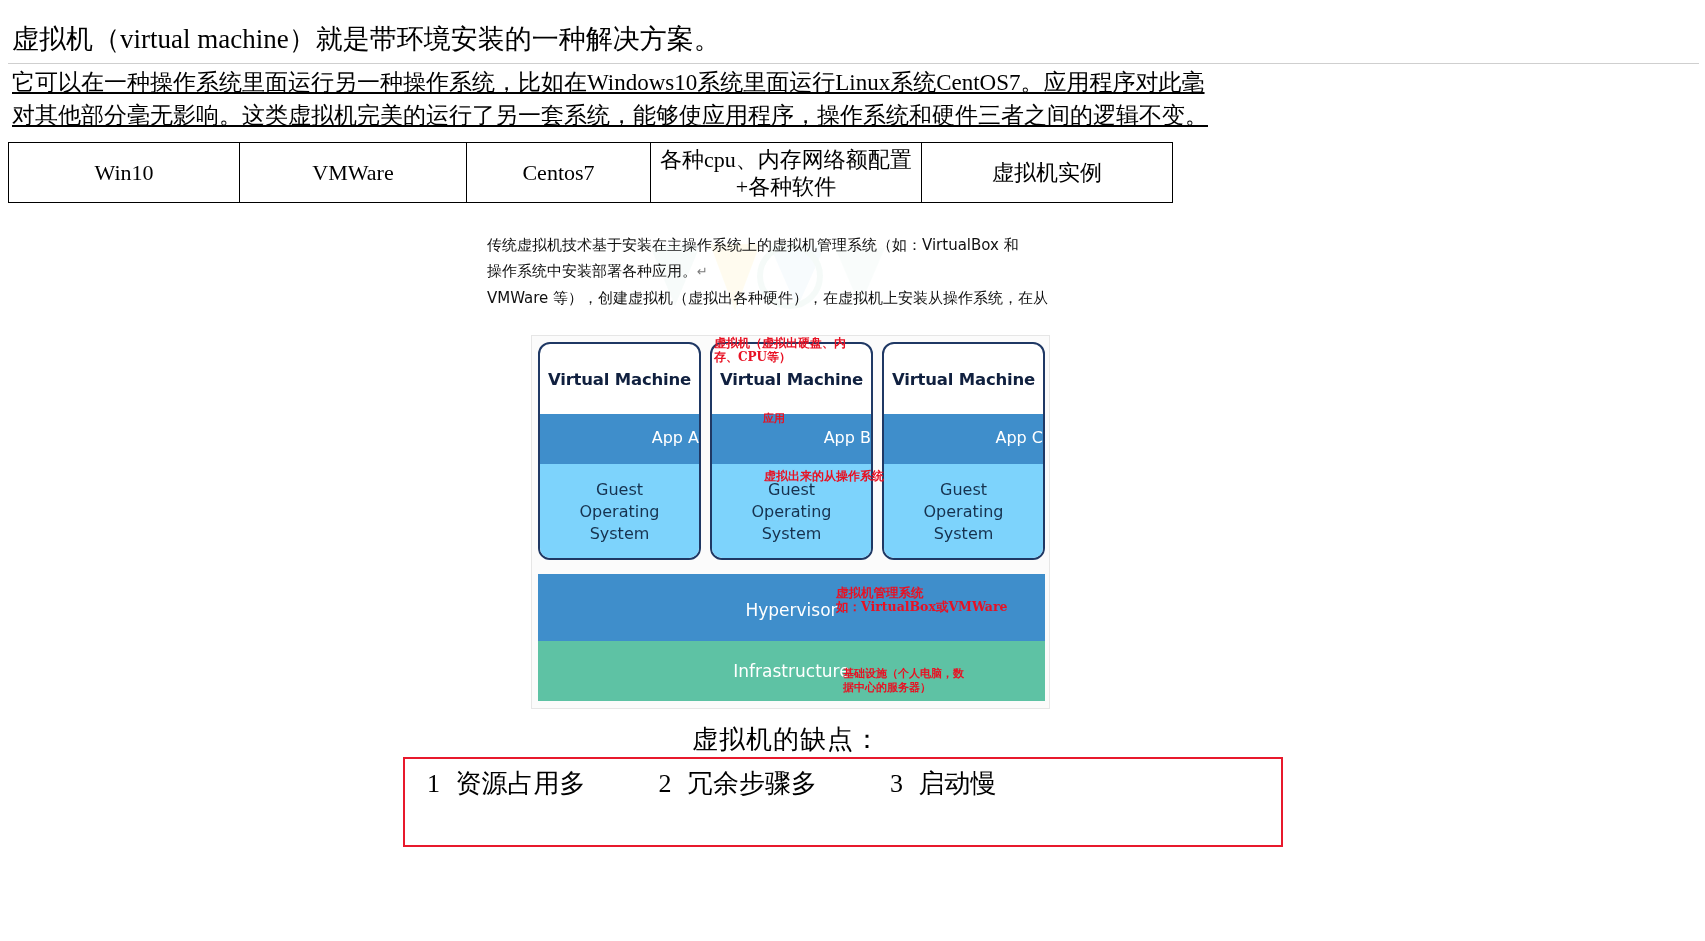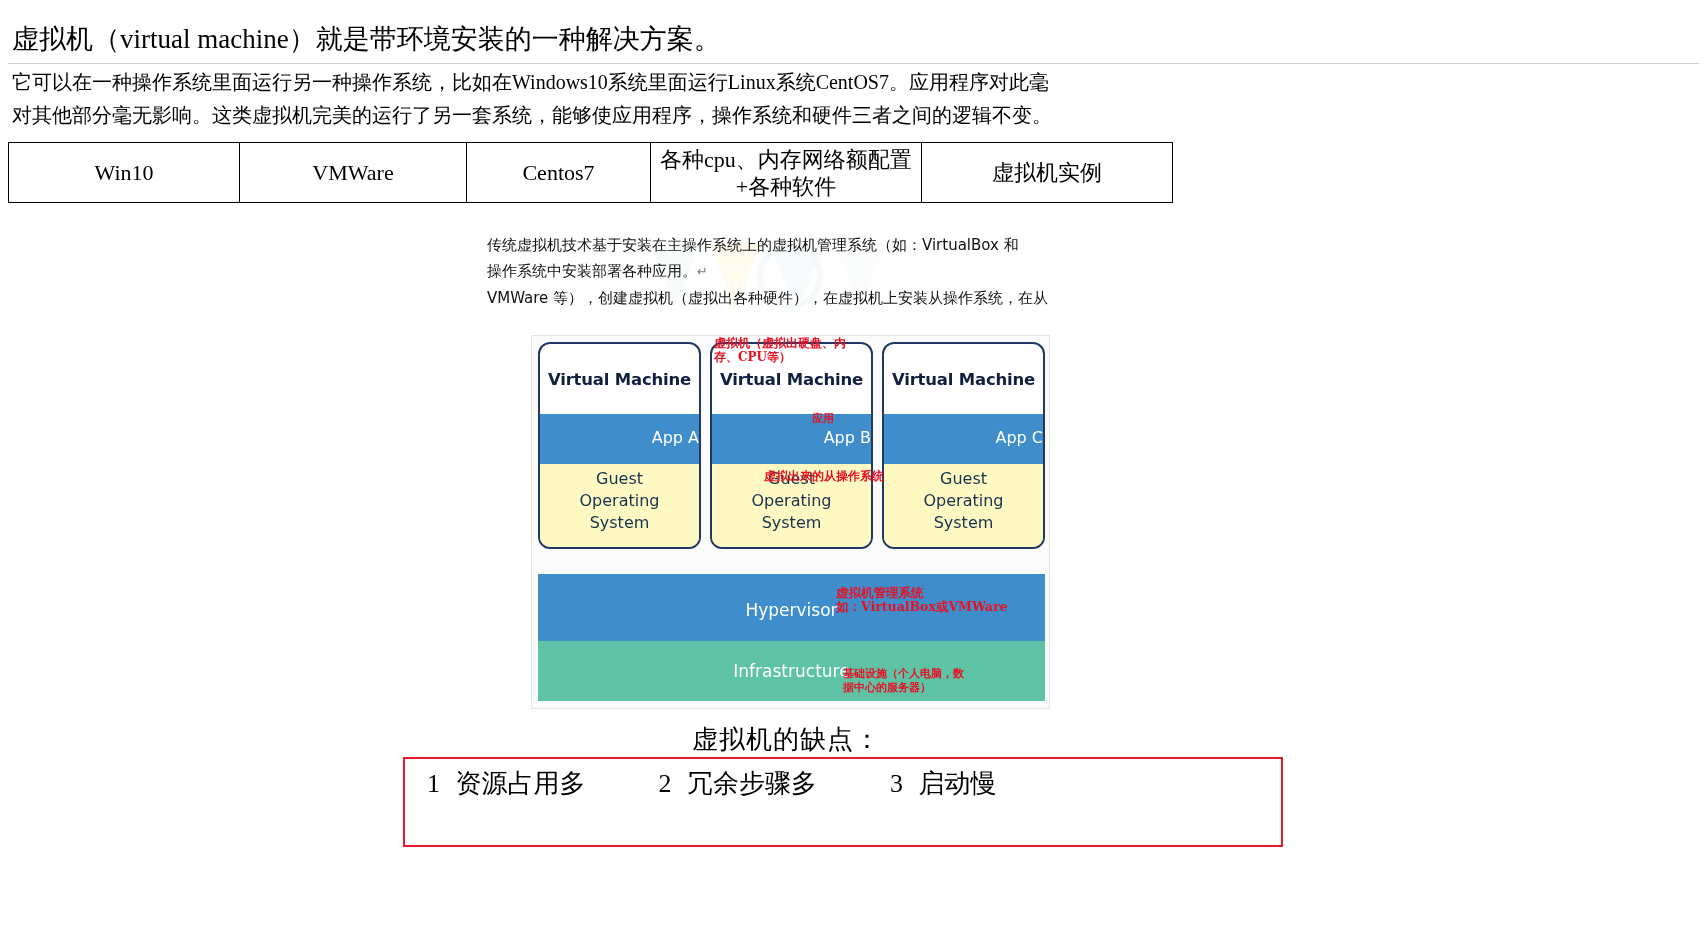--- a/index.html
+++ b/index.html
@@ -16,23 +16,24 @@
   .prose-wrap { padding:0 6px 0 8px; }
   .line-rule { border-top:1px solid #cfcfcf; }
   .p1 {
     font-size:27px; line-height:42px;
     padding:7px 0 3px 4px;
     white-space:nowrap;
     letter-spacing:0px;
     margin-top:11px;
   }
   .p2 {
-    font-size:20px; line-height:33px;
+    font-size:23px; line-height:33px;
     padding:2px 0 4px 4px;
     letter-spacing:0px;
+    text-decoration:underline;
   }
   .p2 .ln { display:block; white-space:nowrap; }
 
   
   table.vm-table {
     border-collapse:collapse;
     margin:6px 0 0 8px;
     width:1119px;
     table-layout:fixed;
   }
@@ -110,27 +111,27 @@
   .vm-app {
     background:#3f8ecb;
     color:#ffffff;
     font-family:"DejaVu Sans", sans-serif;
     font-size:16px;
     text-align:right;
     padding:14px 0 17px 0;
     position:relative;
   }
   .vm-guest {
-    background:#fef9c3;
+    background:#7dd3fc;
     color:#16324f;
     font-family:"DejaVu Sans", sans-serif;
     font-size:16px;
     line-height:22px;
     text-align:center;
-    padding:4px 0 13px 0;
+    padding:15px 0 13px 0;
     position:relative;
   }
   .hyper {
     position:absolute;
     left:6px; top:238px;
     width:507px; height:72px;
     background:#3f8ecb;
     color:#fff;
     font-family:"DejaVu Sans", sans-serif;
     font-size:17px;
@@ -154,21 +155,21 @@
     position:absolute;
     color:#e81123;
     font-family:"DejaVu Serif", serif;
     font-weight:bold;
     font-size:12px;
     line-height:14px;
     white-space:pre-line;
     pointer-events:none;
   }
   .ann-vm      { left:714px; top:336px; width:170px; }
-  .ann-app     { left:763px; top:412px; width:120px; text-align:center; font-size:11px; }
+  .ann-app     { left:763px; top:412px; width:120px; font-size:11px; }
   .ann-guest   { left:719px; top:469px; width:165px; text-align:right; font-size:12px; }
   .ann-hyper   { left:836px; top:586px; width:215px; font-size:12.5px; }
   .ann-infra   { left:843px; top:658px; width:205px; font-size:11px;margin-top:9px; }
 
   
   .drawback-title {
     position:absolute;
     left:692px; top:722px;
     font-size:26px;
     color:#000;

